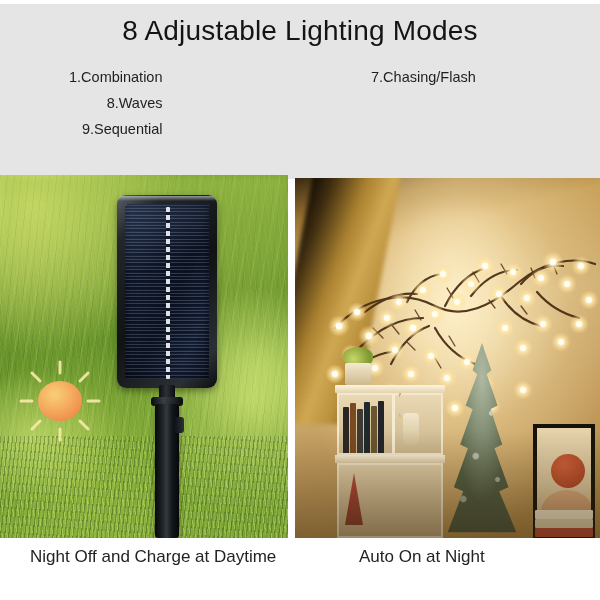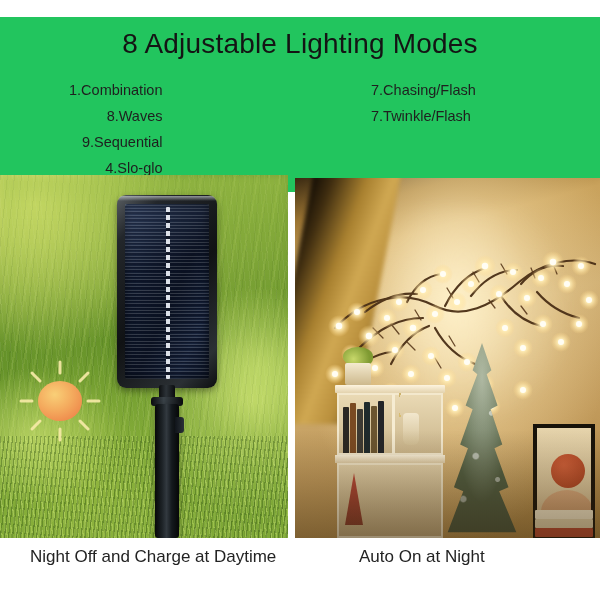--- a/index.html
+++ b/index.html
@@ -12,24 +12,24 @@
     height: 600px;
     position: relative;
     overflow: hidden;
     font-family: "Liberation Sans", sans-serif;
     color: #1a1a1a;
   }
 
   
   .header {
     position: absolute;
-    left: 0; top: 17px;
+    left: 0; top: 4px;
     width: 600px;
     height: 175px;
-    background: #22c55e;
+    background: #e5e5e5;
   }
   .title {
     position: absolute;
     left: 0; top: 11px;
     width: 600px;
     text-align: center;
     font-size: 28px;
     font-weight: 400;
     letter-spacing: 0.2px;
     color: #141414;
@@ -387,26 +387,24 @@
 <div class="header">
 
   <div class="title">8 Adjustable Lighting Modes</div>
 
   <div class="modes">
 
     <div class="mode-col left">
       <div class="mode-item">1.Combination</div>
       <div class="mode-item">8.Waves</div>
       <div class="mode-item">9.Sequential</div>
-      <div class="mode-item">4.Slo-glo</div>
     </div>
 
     <div class="mode-col right">
       <div class="mode-item">7.Chasing/Flash</div>
-      <div class="mode-item">7.Twinkle/Flash</div>
     </div>
 
   </div>
 </div>
 
 <div class="photos">
 
   <div class="photo-left">
     <div class="grass-base"></div>
     <div class="grass-blades"></div>

